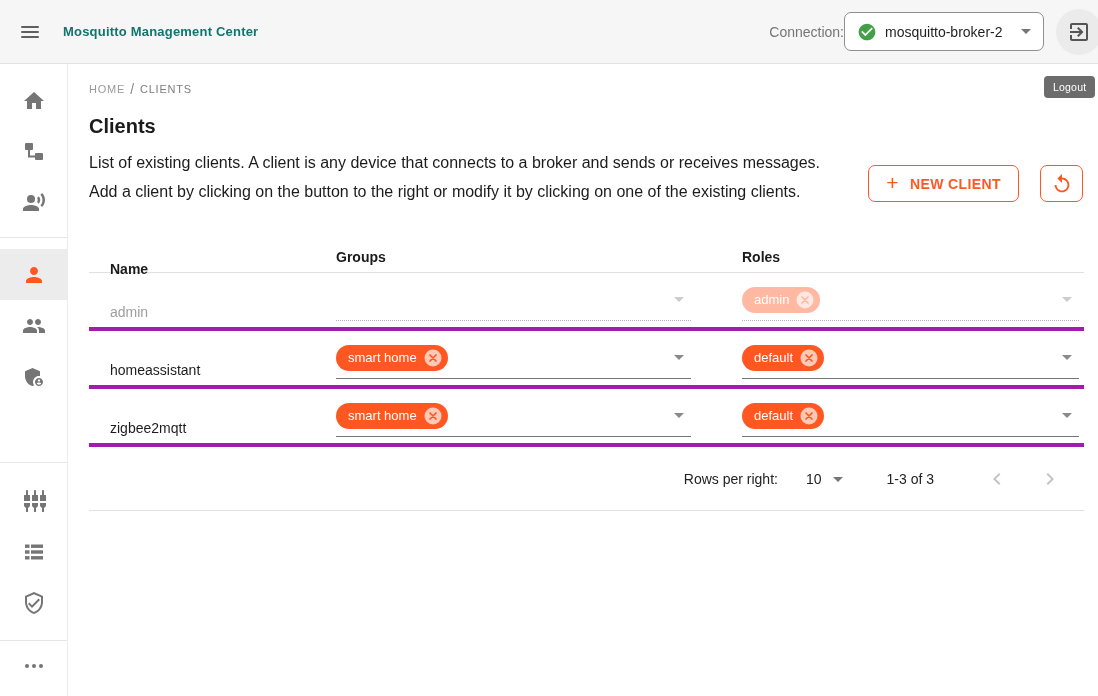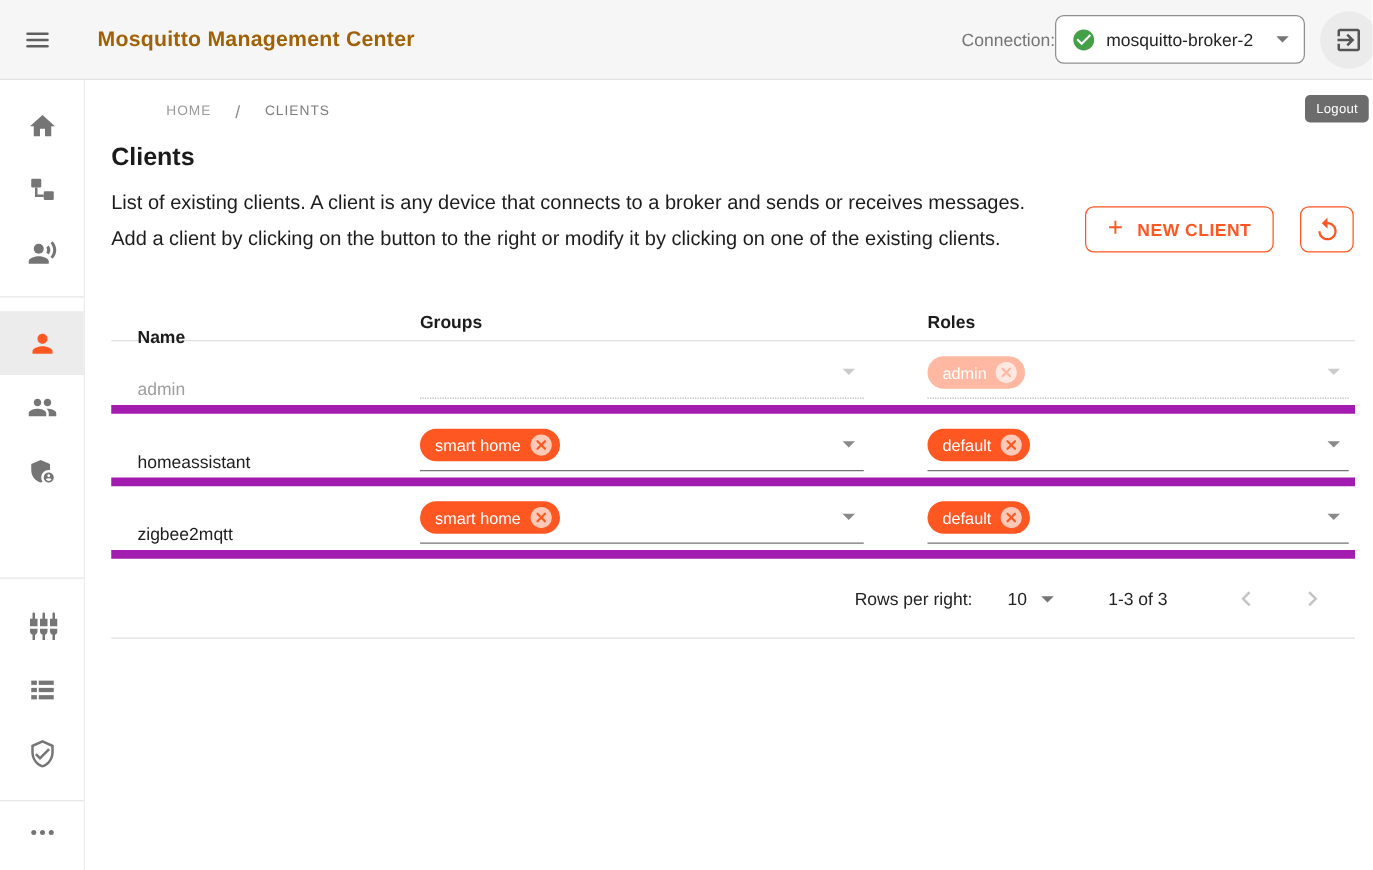--- a/index.html
+++ b/index.html
@@ -11,21 +11,21 @@
   
   .appbar{
     position:absolute; top:0; left:0; width:1098px; height:64px;
     background:#f6f6f6; border-bottom:1px solid #e3e3e3;
     display:flex; align-items:center; z-index:2;
   }
   .menu-btn{ width:48px; height:48px; margin-left:6px; display:grid; place-items:center;
     background:none; border:none; cursor:pointer; border-radius:50%; }
   .bars{ width:18px; }
   .bars span{ display:block; height:2px; background:#5f5f5f; margin:3px 0; border-radius:1px;}
-  .app-title{ margin-left:24px; font-size:17px; font-weight:700; color:#a16207; letter-spacing:.2px;}
+  .app-title{ margin-left:9px; font-size:13px; font-weight:700; color:#0f766e; letter-spacing:.2px;}
   .hdr-right{ margin-left:auto; display:flex; align-items:center; }
   .conn-label{ color:#757575; font-size:14px; }
   .conn-select{
     width:200px; height:39px; background:#fff; border:1px solid #8f8f8f; border-radius:7px;
     display:flex; align-items:center; padding:0 12px; cursor:pointer;
   }
   .conn-select svg{ flex:0 0 auto; }
   .conn-value{ margin-left:8px; font-size:14px; color:#1f1f1f; }
   .caret-tri{ width:0; height:0; border-left:5px solid transparent; border-right:5px solid transparent;
     border-top:5px solid #757575; }
@@ -48,22 +48,22 @@
   .nav-item.selected{ background:#ececec; }
   .nav-item.selected svg{ fill:#ff5722; }
   .nav-divider{ height:1px; background:#e6e6e6; margin-top:9px; }
   .nav-divider.d2{ margin-top:60px; }
   .nav-divider.d3{ margin-top:12px; }
   .gap11{ height:11px; } .gap12{ height:12px; }
   .nav-item.small{ height:50px; }
   
   .main{ position:absolute; top:64px; left:68px; width:1030px; bottom:0;
     padding:17px 15px 0 21px; background:#fff; }
-  .breadcrumb{ display:flex; align-items:center; gap:19px; font-size:11px;
-    letter-spacing:.8px; color:#9a9a9a;margin-left:44px; }
+  .breadcrumb{ display:flex; align-items:center; gap:5px; font-size:11px;
+    letter-spacing:.8px; color:#9a9a9a; }
   .breadcrumb .sep{ font-size:14px; color:#8a8a8a; }
   .breadcrumb .crumb{ cursor:pointer; }
   .breadcrumb .crumb.current{ color:#7d7d7d; }
   .page-title{ margin-top:18px; font-size:20px; font-weight:700; color:#1b1b1b; }
   .intro{ display:flex; margin-top:10px; }
   .desc{ width:754px; font-size:16px; line-height:29px; color:#1c1c1c; }
   .actions{ margin-left:auto; margin-top:17px; display:flex; gap:21px; align-items:flex-start; }
   .btn-new{
     height:37px; display:inline-flex; align-items:center; gap:11px; padding:0 17px;
     background:#fff; border:1px solid #ff5722; border-radius:7px; color:#ff5722;
@@ -73,21 +73,21 @@
   .btn-refresh{
     width:43px; height:37px; background:#fff; border:1px solid #ff5722; border-radius:7px;
     display:grid; place-items:center; cursor:pointer;
   }
   
   .table{ margin-top:31px; width:995px; }
   .thead, .trow{ display:grid; grid-template-columns:242px 408px 345px; align-items:center; }
   .thead{ height:36px; border-bottom:1px solid #e0e0e0; font-size:14px; font-weight:700; color:#1b1b1b;}
   .th1, .name-cell{ padding-left:21px;margin-top:24px; }
   .th2{ padding-left:5px; } .th3{ padding-left:3px; }
-  .trow{ height:58px; border-bottom:7px solid #a21caf; cursor:pointer; }
+  .trow{ height:58px; border-bottom:4px solid #a21caf; cursor:pointer; }
   .name-cell{ font-size:14px; color:#1d1d1d; }
   .trow.disabled .name-cell{ color:#9e9e9e; }
   .sel{ position:relative; border-bottom:1px solid #757575; padding:0 28px 7px 0; margin-top:7px;}
   .sel.groups{ width:355px; margin-left:5px; }
   .sel.roles{ width:337px; margin-left:3px; }
   .trow.disabled .sel{ border-bottom:1px dotted #b5b5b5; }
   .chips{ min-height:26px; display:flex; align-items:center; gap:6px; }
   .sel .caret-tri{ position:absolute; right:7px; top:10px; border-top-color:#8a8a8a; }
   .trow.disabled .caret-tri{ border-top-color:#cccccc; }
   .chip{

